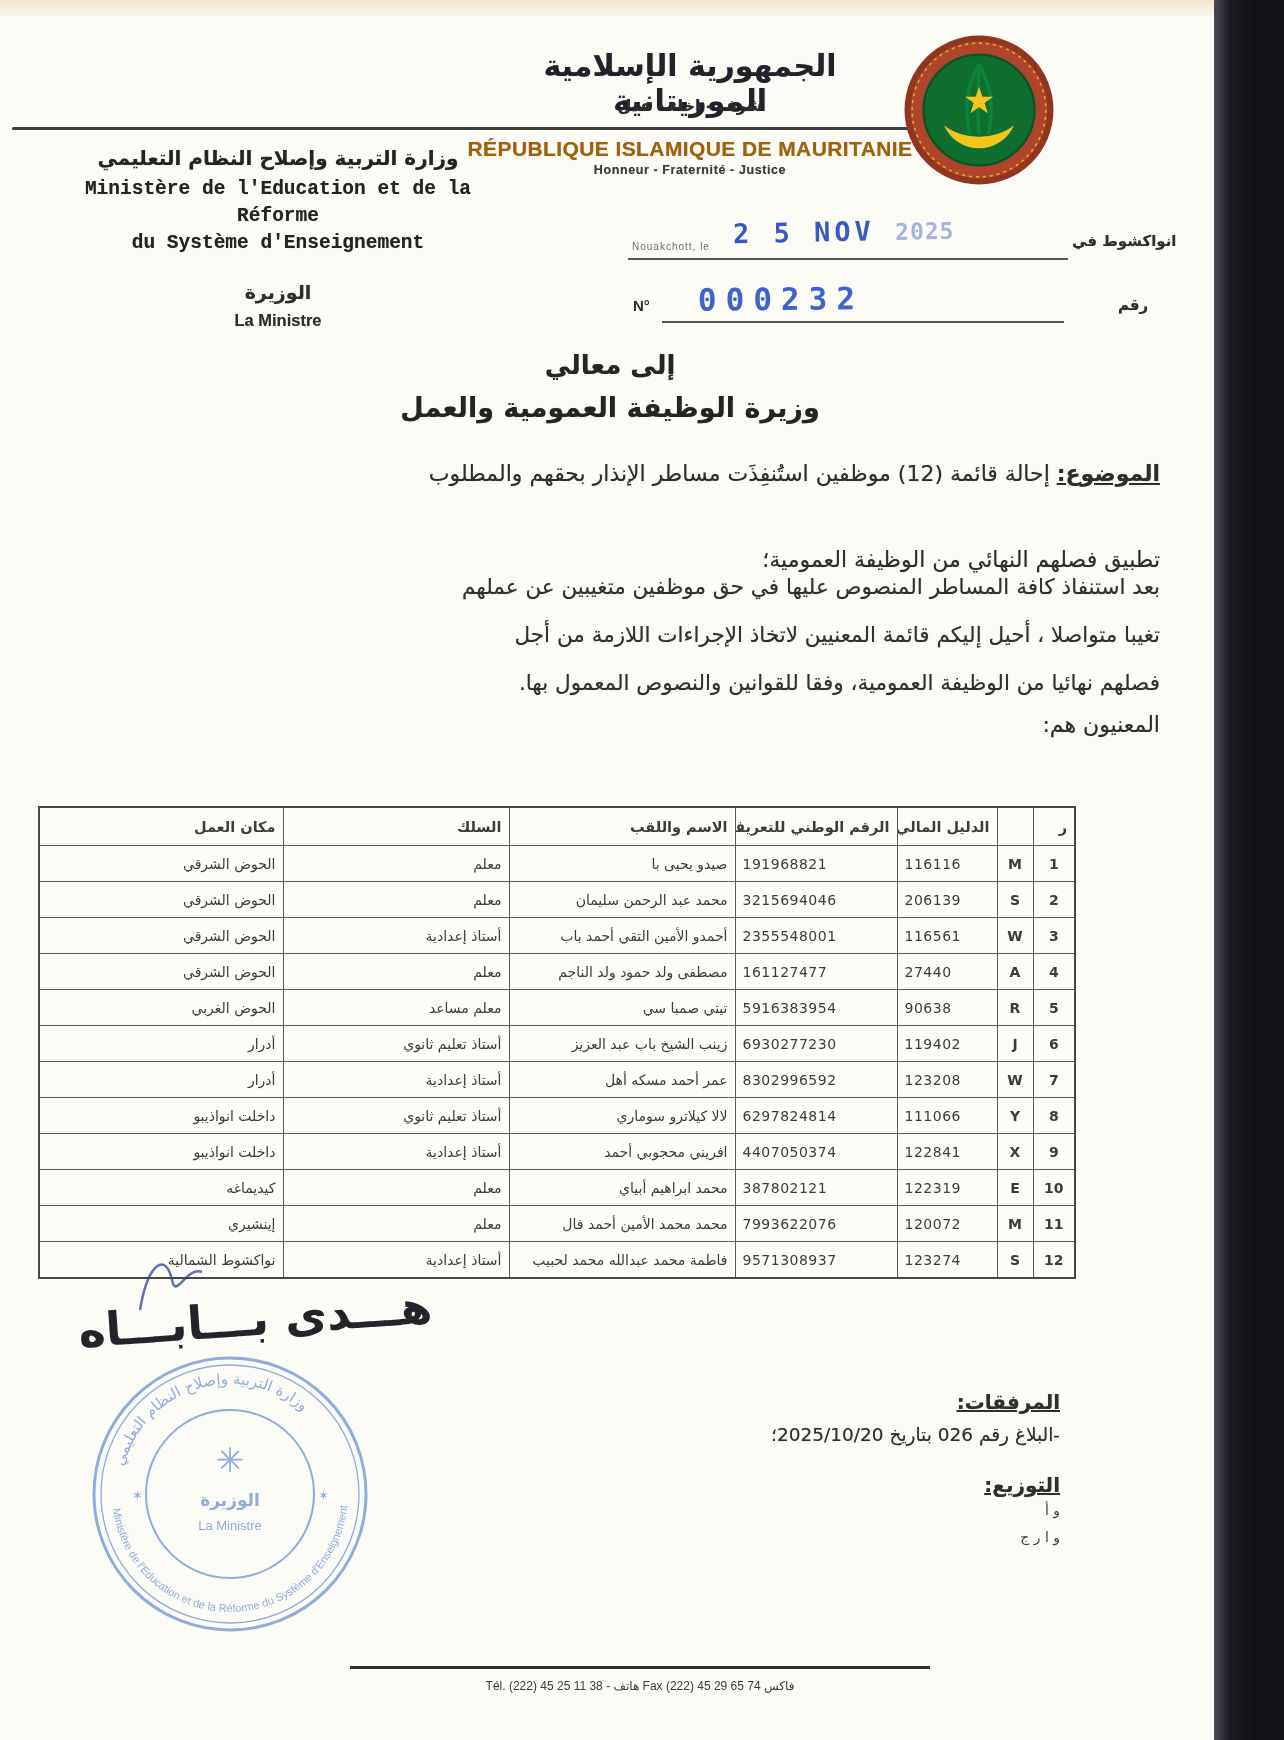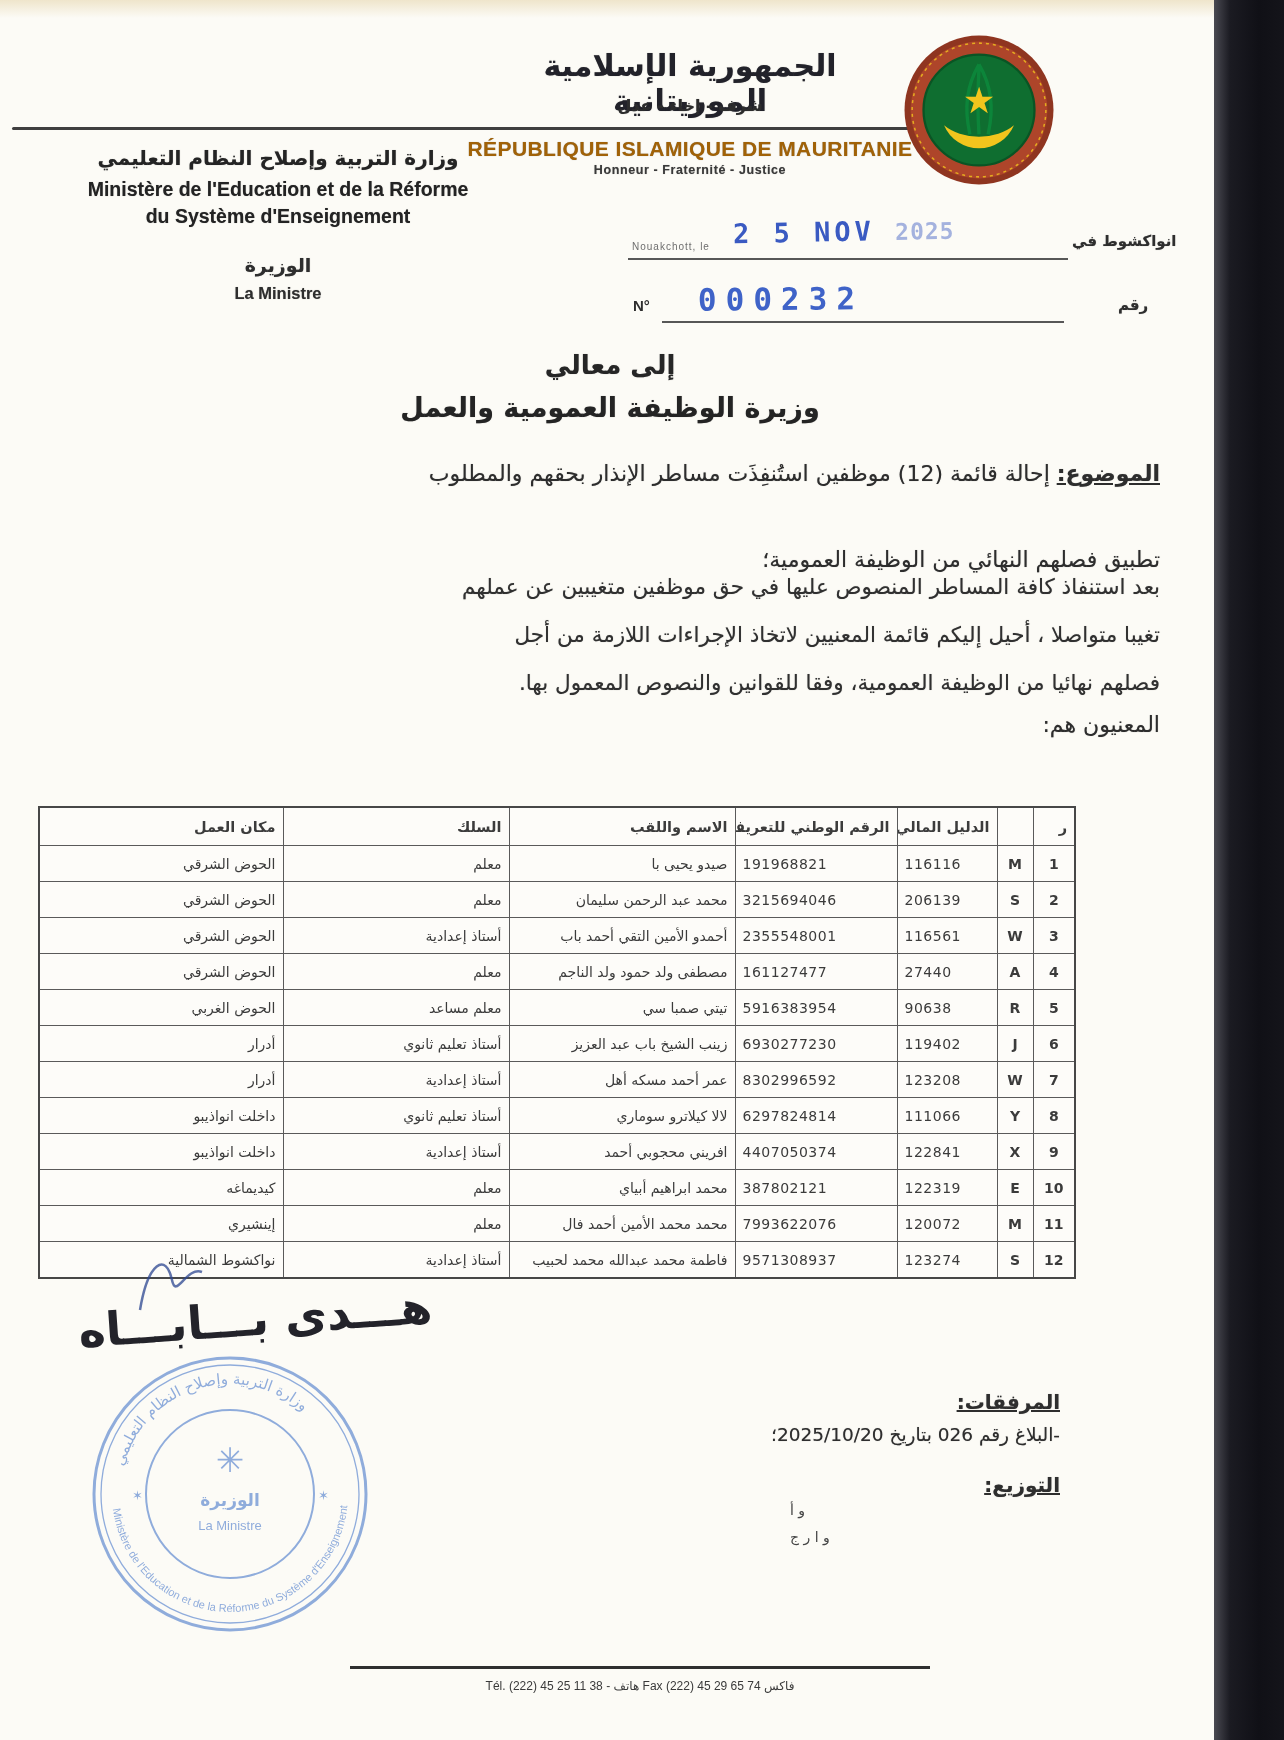--- a/index.html
+++ b/index.html
@@ -24,21 +24,21 @@
   .motto-ar{left:470px;top:96px;width:440px;font-size:16px;font-weight:bold;color:#2c2c2c;}
   .rule{left:12px;top:127px;width:988px;height:3px;background:#3f3f3f;border-radius:2px;}
   .republic{left:450px;top:137px;width:480px;font-weight:700;font-size:21px;
     font-family:"Liberation Sans",sans-serif;color:#a16207;letter-spacing:.4px;}
   .motto-fr{left:450px;top:163px;width:480px;font-weight:700;font-size:12.5px;
     font-family:"Liberation Sans",sans-serif;color:#3a3a3a;letter-spacing:.6px;}
   .seal{left:903px;top:34px;width:152px;height:152px;}
 
   .ministry{left:44px;top:146px;width:468px;text-align:center;}
   .ministry .m-ar{font-size:20px;font-weight:bold;color:#242424;}
-  .ministry .m-fr{font-family:Liberation Sans, sans-serif;font-weight:700;font-size:19.5px;color:#232323;line-height:27px;margin-top:6px;}
+  .ministry .m-fr{font-family:Liberation Mono, monospace;font-weight:700;font-size:19.5px;color:#232323;line-height:27px;margin-top:6px;}
   .ministry .w-ar{font-size:19px;font-weight:bold;margin-top:24px;}
   .ministry .w-fr{font-family:"Liberation Sans",sans-serif;font-weight:700;font-size:16.5px;margin-top:8px;}
 
   .nkt-fr{left:632px;top:241px;font-family:"Liberation Sans",sans-serif;font-size:10px;color:#6e6e6e;letter-spacing:1px;}
   .date-line{left:628px;top:258px;width:440px;height:2px;background:#575757;}
   .nkt-ar{left:1072px;top:232px;font-size:15px;font-weight:bold;}
   .date-stamp{left:733px;top:216px;font-family:"DejaVu Sans Mono",monospace;font-weight:bold;
     color:#3a5ac2;font-size:27px;letter-spacing:4px;transform:rotate(-1.2deg);white-space:nowrap;}
   .date-stamp .yr{opacity:.45;font-size:23px;letter-spacing:1px;}
 
@@ -73,21 +73,21 @@
 
   .signature{left:78px;top:1292px;font-size:46px;font-weight:700;color:#23232a;
     transform:rotate(-4deg);letter-spacing:1px;white-space:nowrap;}
   .squiggle{left:128px;top:1246px;width:90px;height:74px;}
   .stamp{left:86px;top:1350px;width:288px;height:288px;opacity:.62;}
 
   .annex{right:224px;top:1390px;width:420px;}
   .annex .a-title{font-size:20px;font-weight:bold;text-decoration:underline;}
   .annex .a-item{font-size:18.5px;margin-top:10px;}
   .annex .d-title{font-size:20px;font-weight:bold;text-decoration:underline;margin-top:28px;}
-  .annex .d-item{font-size:14px;color:#444;line-height:1.95;padding-left:150px;text-align:left;}
+  .annex .d-item{font-size:14px;color:#444;line-height:1.95;padding-left:150px;text-align:right;}
 
   .f-line{left:350px;top:1666px;width:580px;height:2.5px;background:#2f2f2f;}
   .f-text{left:300px;top:1679px;width:680px;font-size:12px;color:#3a3a3a;
     font-family:"Liberation Sans",sans-serif;direction:ltr;}
 </style>
 </head>
 <body>
 
 <div class="page">
   <div class="top-tint abs"></div>

